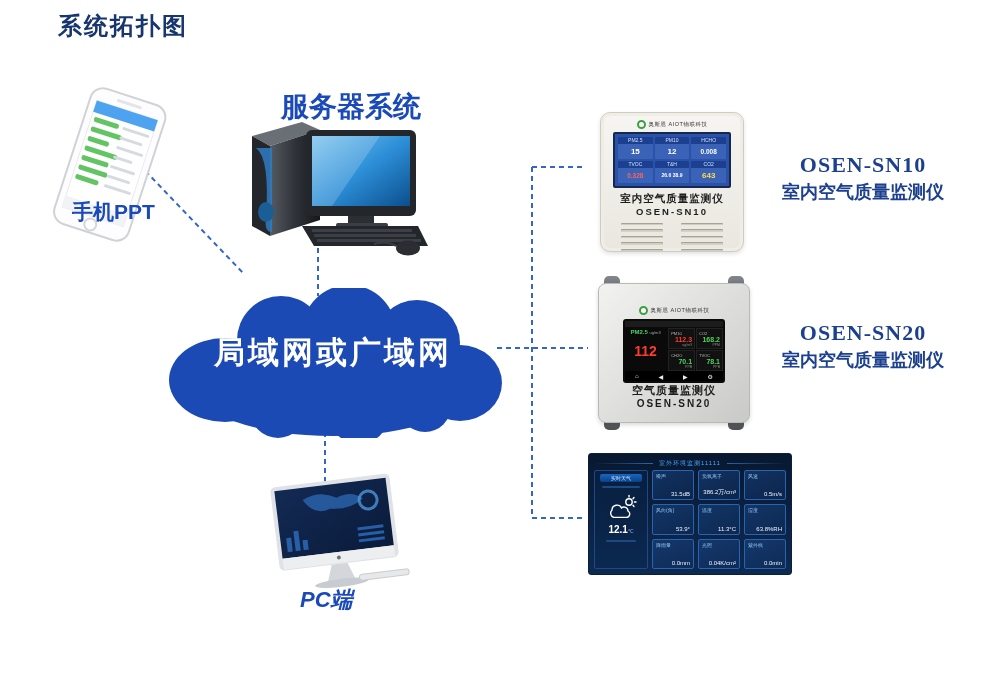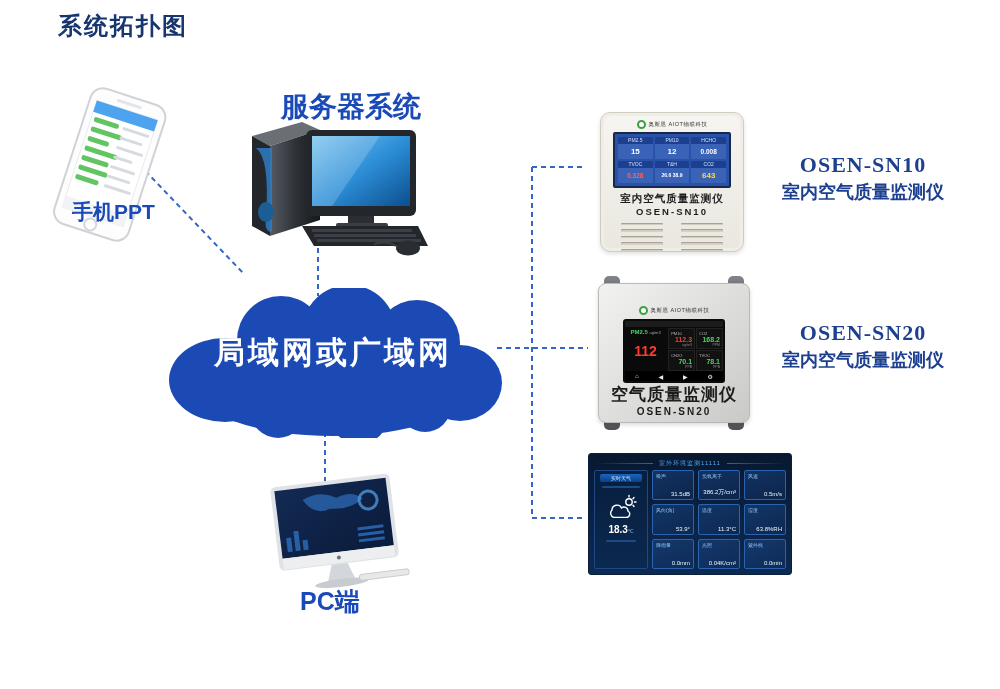--- a/index.html
+++ b/index.html
@@ -5,21 +5,21 @@
   html,body{margin:0;padding:0;background:#fff;}
   .canvas{position:relative;width:1000px;height:689px;background:#ffffff;overflow:hidden;
           font-family:"Liberation Sans","DejaVu Sans",sans-serif;}
   .abs{position:absolute;}
 
   
   .page-title{left:58px;top:10px;font-size:24px;font-weight:800;color:#17356e;letter-spacing:2px;}
   .blue-label{color:#1a49b8;font-weight:800;}
   .phone-label{left:72px;top:198px;font-size:21px;}
   .server-label{left:281px;top:88px;font-size:28px;}
-  .pc-label{left:300px;top:585px;font-size:25px;}
+  .pc-label{left:300px;top:585px;font-size:22px;font-style:italic;}
   .display-label{left:628px;top:584px;font-size:20px;}
   .dev-caption{width:250px;text-align:center;color:#1c3f8f;
                font-family:"Liberation Serif","DejaVu Serif",serif;font-weight:700;}
   .dev-caption .model{font-size:22px;letter-spacing:1px;}
   .dev-caption .kind{font-size:18px;margin-top:2px;}
   .sn10-caption{left:738px;top:152px;}
   .sn20-caption{left:738px;top:320px;}
 
   
   svg.links{left:0;top:0;pointer-events:none;}
@@ -71,21 +71,21 @@
   .s20-pm .u{color:#9aa;font-size:4px;font-weight:400;}
   .s20-big{color:#ff3b30;font-size:14px;font-weight:800;line-height:14px;}
   .s20-bar{width:80%;height:3px;background:linear-gradient(90deg,#2e6fe0 60%,#123;);border-radius:1px;}
   .s20-grid{flex:1;display:grid;grid-template-columns:1fr 1fr;grid-template-rows:1fr 1fr;gap:1px;}
   .cell20{background:#111;border:1px solid #222;display:flex;flex-direction:column;align-items:flex-end;justify-content:center;padding:0 2px;}
   .cell20 .lb{font-size:4px;color:#bbb;align-self:flex-start;}
   .cell20 .vl{font-size:7px;font-weight:800;line-height:7px;}
   .cell20 .un{font-size:3.5px;color:#888;}
   .vl.g{color:#4fd35f;} .vl.r{color:#ff3b30;}
   .s20-nav{height:10px;background:#000;display:flex;align-items:center;justify-content:space-around;color:#eee;font-size:6px;}
-  .sn20-title{margin-top:0;font-size:17px;font-weight:800;color:#1c1c1c;letter-spacing:1px;}
+  .sn20-title{margin-top:0;font-size:11px;font-weight:800;color:#1c1c1c;letter-spacing:1px;}
   .sn20-model{font-size:10px;font-weight:800;color:#1c1c1c;letter-spacing:2px;}
 
   
   .dashb{left:588px;top:453px;width:204px;height:122px;background:linear-gradient(180deg,#081830,#0d2a52);
          border:1px solid #0a1f3c;border-radius:3px;box-sizing:border-box;padding:3px 5px 5px;display:flex;flex-direction:column;}
   .dash-titlebar{height:13px;display:flex;align-items:center;justify-content:center;gap:6px;}
   .dash-titlebar .tline{flex:1;height:1px;background:linear-gradient(90deg,transparent,#2a64b0);}
   .dash-titlebar .tline.r{background:linear-gradient(90deg,#2a64b0,transparent);}
   .dash-title{font-size:6px;color:#49a8ff;letter-spacing:1px;white-space:nowrap;}
   .dash-body{flex:1;display:flex;gap:4px;}
@@ -354,21 +354,21 @@
           <g stroke="#ffffff" stroke-width="1.4" fill="none" stroke-linecap="round">
             <circle cx="25" cy="8" r="3.2"></circle>
             <path d="M25,1.5 L25,3"></path>
               <path d="M30,3.5 L29,4.7"></path>
               <path d="M32,8 L30.4,8"></path>
               <path d="M30,12.5 L29,11.3"></path>
             <path d="M8,16 a5,5 0 0 1 9.5,-2 a4,4 0 0 1 6.5,3 a3.5,3.5 0 0 1 -2,6.5 l-12,0 a4.5,4.5 0 0 1 -2,-7.5 z"></path>
           </g>
         </svg>
         <div class="wx-temp">
-          <span>18.3</span><span class="u">℃</span>
+          <span>12.1</span><span class="u">℃</span>
         </div>
         <div class="wx-foot"></div>
       </div>
       <div class="dash-grid">
         <div class="dcell">
           <span class="lb">噪声</span>
             <span class="vl">31.5dB</span>
         </div>
         <div class="dcell">
           <span class="lb">负氧离子</span>

